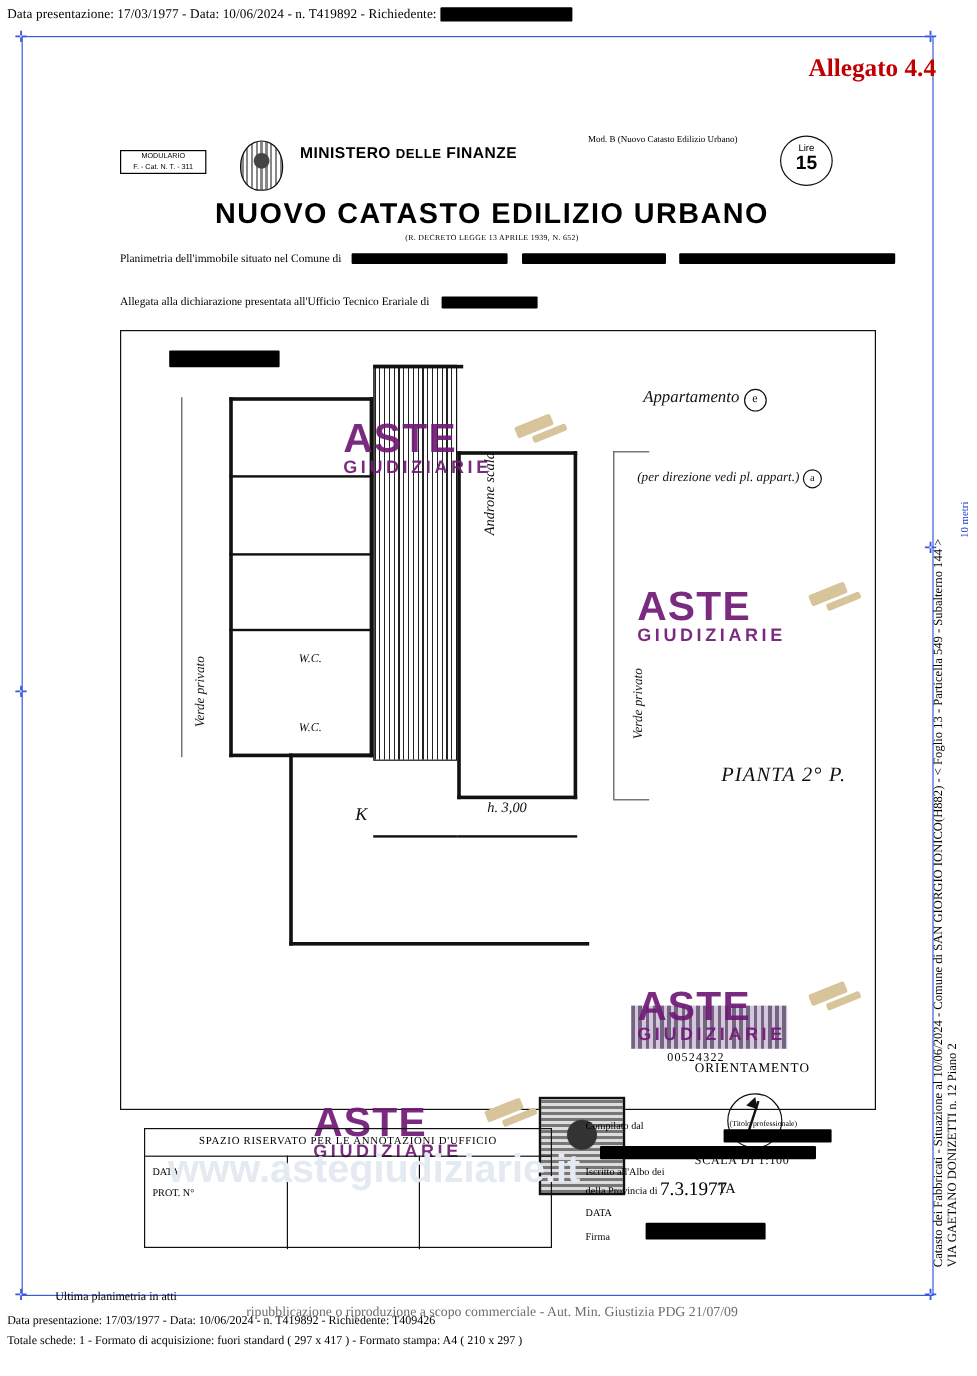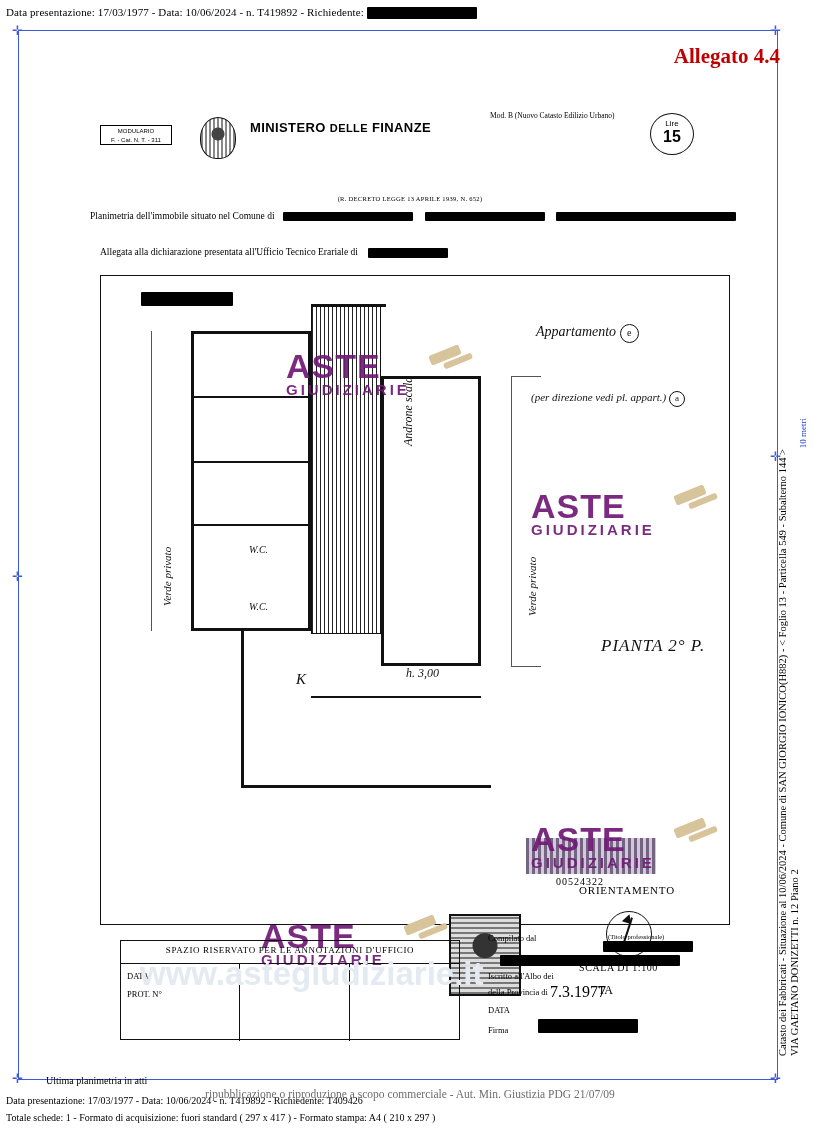--- a/index.html
+++ b/index.html
@@ -99,21 +99,21 @@
   .min4{position:absolute;left:40px;top:100px;width:620px;text-align:center;font-size:6.5px;letter-spacing:.3px;}
   .mapB{position:absolute;left:430px;top:16px;font-size:7.5px;}
   .lire{
     position:absolute;left:590px;top:18px;
     width:44px;height:42px;border:1.4px solid #111;border-radius:50%;
     text-align:center;font-size:8px;padding-top:5px;box-sizing:border-box;
     font-family:"Liberation Sans", sans-serif;
   }
   .lire b{display:block;font-size:16px;line-height:17px;}
 
-  .line-a{position:absolute;left:30px;top:116px;font-size:9.5px;}
+  .line-a{position:absolute;left:40px;top:116px;font-size:9.5px;}
   .line-b{position:absolute;left:40px;top:134px;font-size:9.5px;}
   .line-c{position:absolute;left:40px;top:152px;font-size:9.5px;}
 
   
   .plan-frame{
     position:absolute;left:40px;top:180px;
     width:630px;height:650px;
     border:1.5px solid #111;
     box-sizing:border-box;
   }
@@ -251,20 +251,21 @@
   </div>
   <div style="position:absolute;right:16px;top:418px;transform:rotate(-90deg);transform-origin:right top;font-size:9px;color:#1a3fd0;">10 metri</div>
 
   <div class="scan">
 
     <div class="mod-box">MODULARIO<br>F. - Cat. N. T. - 311</div>
     <div class="crest"></div>
     <div class="min1">
       MINISTERO <span class="small">DELLE</span> FINANZE
     </div>
+    <div class="min3">NUOVO CATASTO EDILIZIO URBANO</div>
     <div class="min4">(R. DECRETO LEGGE 13 APRILE 1939, N. 652)</div>
     <div class="mapB">Mod. B (Nuovo Catasto Edilizio Urbano)</div>
     <div class="lire">
       <span>Lire</span>
       <b>15</b>
     </div>
 
     <div class="line-a">
       <span>Planimetria dell'immobile situato nel Comune di</span>
       <span class="redact" style="width:130px;height:9px;margin-left:6px;"></span>

